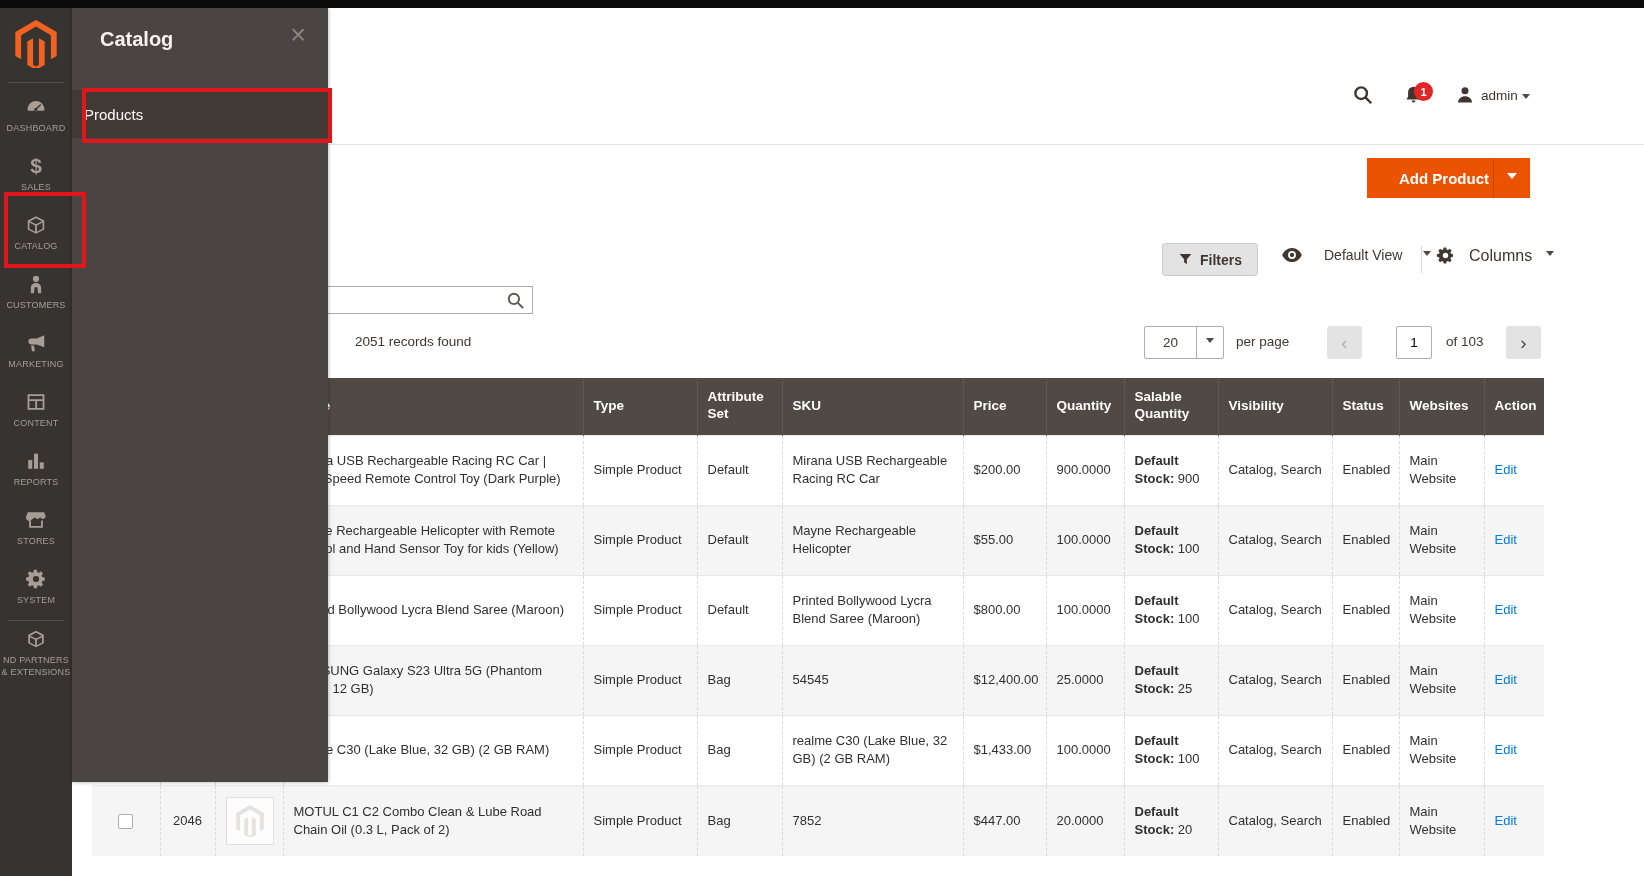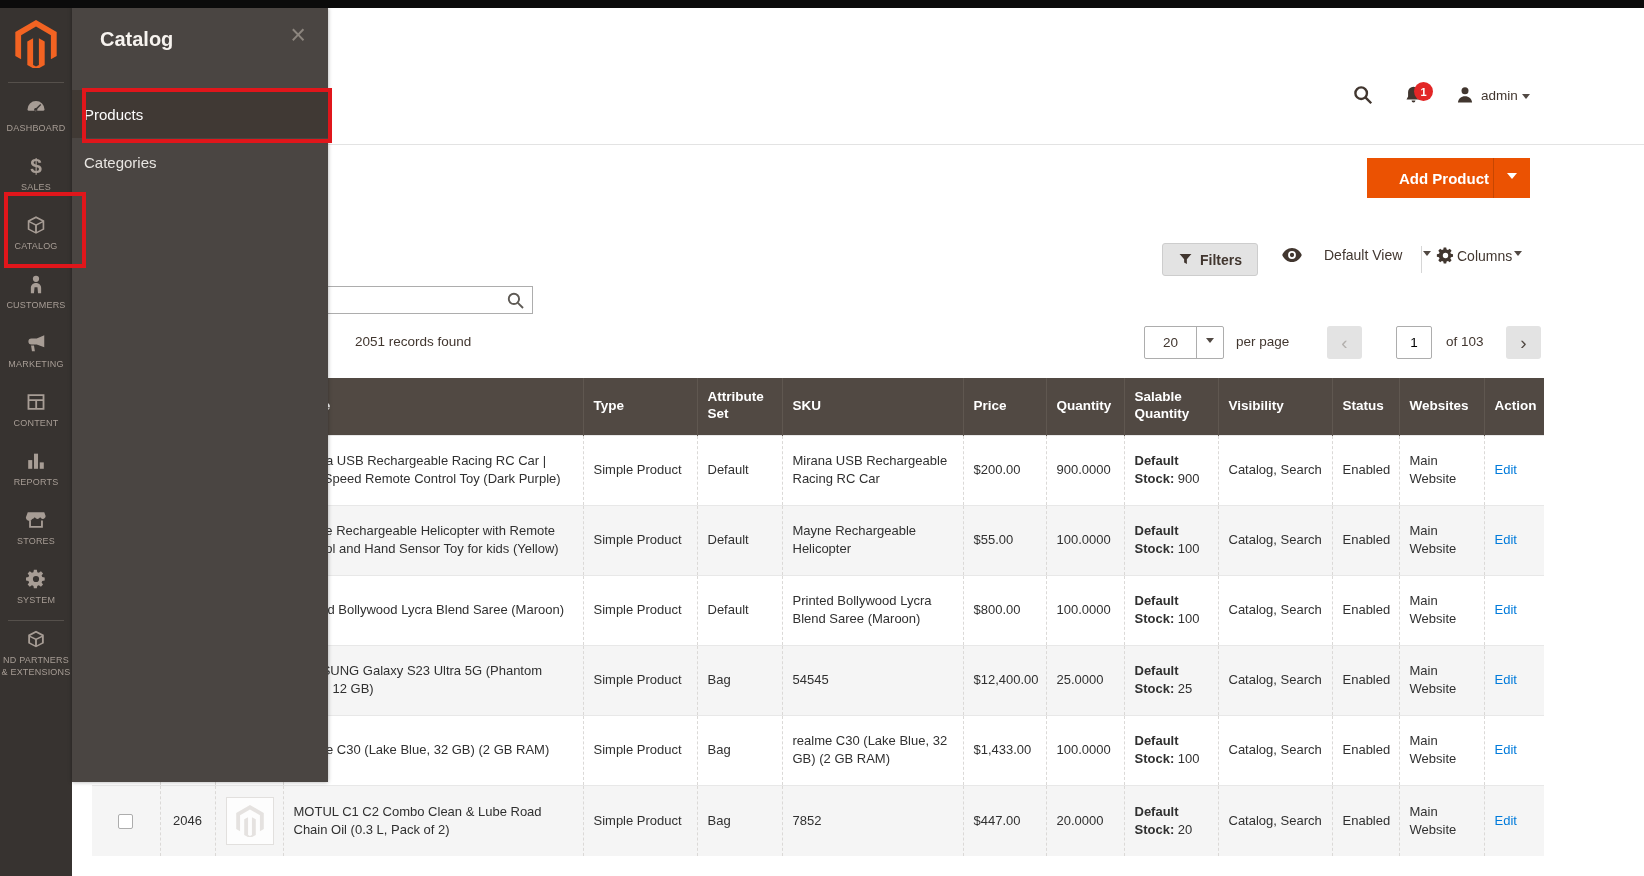--- a/index.html
+++ b/index.html
@@ -57,21 +57,21 @@
   .add-btn .toggle .caret{border-top-color:#fff;border-width:5px;border-top-width:6px;}
 
   
   .filters-btn{position:absolute;left:1162px;top:243px;width:96px;height:33px;background:#e3e3e3;border:1px solid #cdcdcd;
                border-radius:3px;display:flex;align-items:center;justify-content:center;gap:7px;font-size:14px;
                font-weight:bold;color:#41362f;cursor:pointer;}
   .filters-btn svg{width:15px;height:15px;fill:#41362f;}
   .view-ctl{position:absolute;left:1281px;top:247px;display:flex;align-items:center;gap:21px;font-size:14px;cursor:pointer;}
   .view-ctl svg{width:22px;height:16px;fill:#41362f;}
   .tb-divider{position:absolute;left:1421px;top:246px;width:1px;height:27px;background:#d6d6d6;}
-  .cols-ctl{position:absolute;left:1436px;top:246px;display:flex;align-items:center;gap:2px;font-size:14px;cursor:pointer;}
+  .cols-ctl{position:absolute;left:1436px;top:246px;display:flex;align-items:center;gap:14px;font-size:16px;cursor:pointer;}
   .cols-ctl svg{width:19px;height:19px;fill:#41362f;}
 
   
   .kw-search{position:absolute;left:240px;top:286px;width:293px;height:28px;border:1px solid #adadad;background:#fff;z-index:2;}
   .kw-search input{position:absolute;left:0;top:0;width:260px;height:26px;border:none;outline:none;padding:0 8px;
                    font-size:13px;font-family:inherit;}
   .kw-search .kw-icon{position:absolute;right:7px;top:4px;width:19px;height:19px;color:#5e5a55;cursor:pointer;}
   .kw-search .kw-icon svg{width:100%;height:100%;}
 
   
@@ -464,20 +464,19 @@
           <span class="lbl">ND PARTNERS &amp; EXTENSIONS</span>
         </div>
       </nav>
   </div>
 
   <div class="flyout">
     <div class="flyout-title">Catalog</div>
     <div class="flyout-close">×</div>
     <div class="flyout-items" id="fly-items">
         <div class="fly-item selected">Products</div>
-        <div class="fly-item">Categories</div>
       </div>
   </div>
 
   <div class="anno anno-catalog"></div>
   <div class="anno anno-products"></div>
 
 </div>
 
 </body></html>

